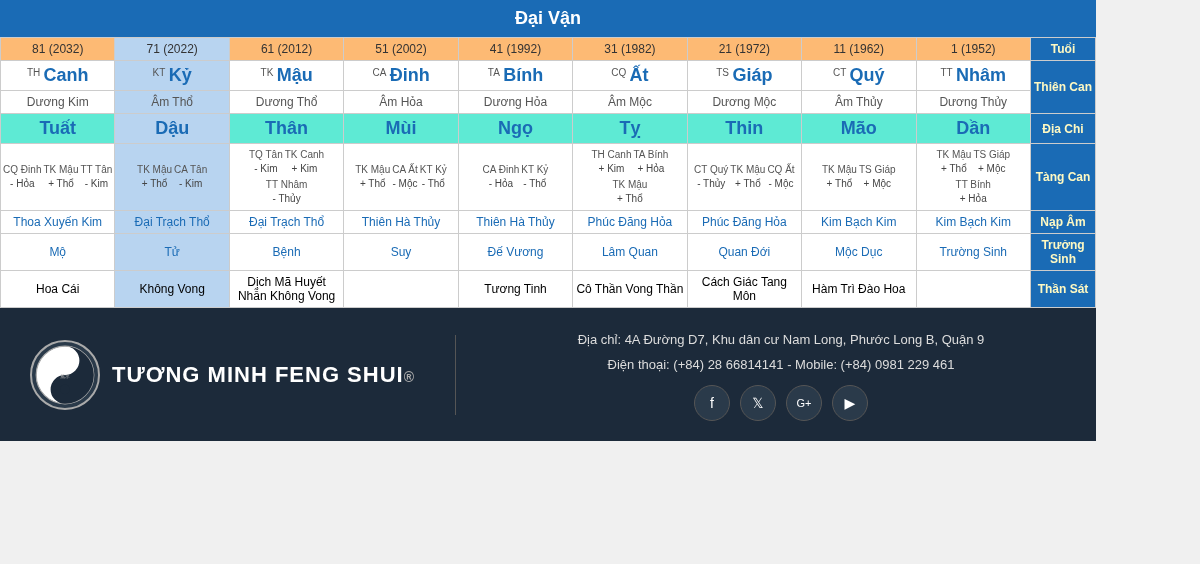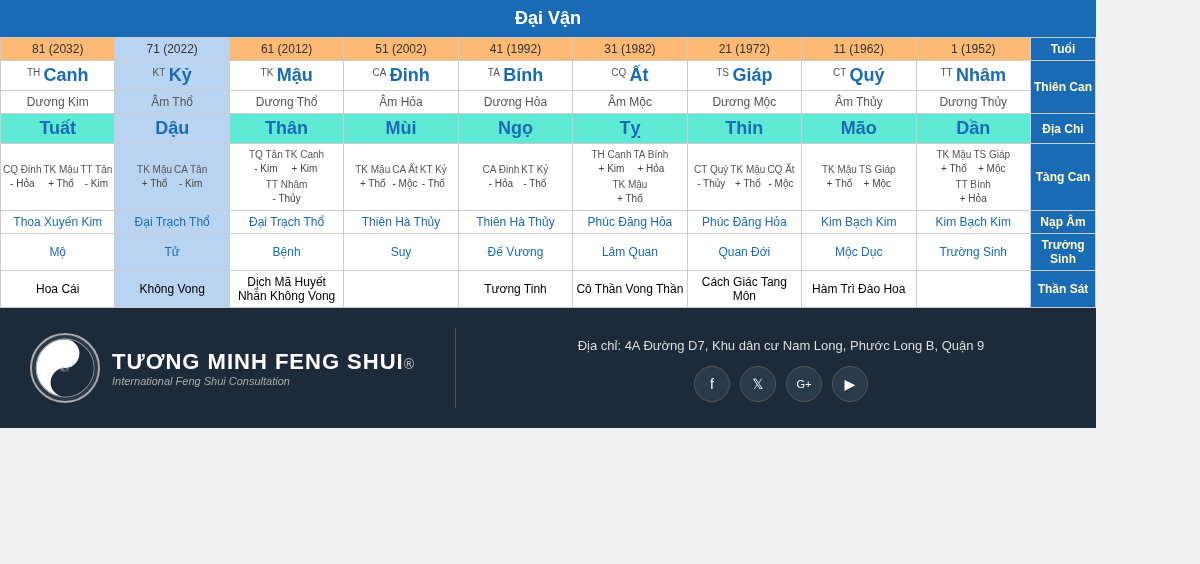--- a/index.html
+++ b/index.html
@@ -517,28 +517,28 @@
           <path d="M50,2 A48,48 0 0,1 50,98 A24,24 0 0,1 50,50 A24,24 0 0,0 50,2 Z" fill="#1c2a3a"></path>
           <circle cx="50" cy="26" r="8" fill="white"></circle>
           <circle cx="50" cy="74" r="8" fill="#1c2a3a"></circle>
           <text x="50" y="55" text-anchor="middle" font-size="8" fill="#aaa">風水</text>
         </svg>
       </div>
       <div class="logo-text-block">
         <span class="logo-title">
           <span>TƯƠNG MINH FENG SHUI</span><span class="logo-reg">®</span>
         </span>
-        <span class="logo-subtitle">International Feng Shui Consultation</span>
       </div>
     </div>
 
     <div class="footer-divider"></div>
 
     <div class="footer-info">
       <div>Địa chỉ: 4A Đường D7, Khu dân cư Nam Long, Phước Long B, Quận 9</div>
+      <div>Điện thoại: (+84) 28 66814141 - Mobile: (+84) 0981 229 461</div>
       <div class="footer-social">
         <div class="social-btn">f</div>
         <div class="social-btn">𝕏</div>
         <div class="social-btn" style="font-size:11px;">G+</div>
         <div class="social-btn">▶</div>
       </div>
     </div>
   </div>
 </div>
 

